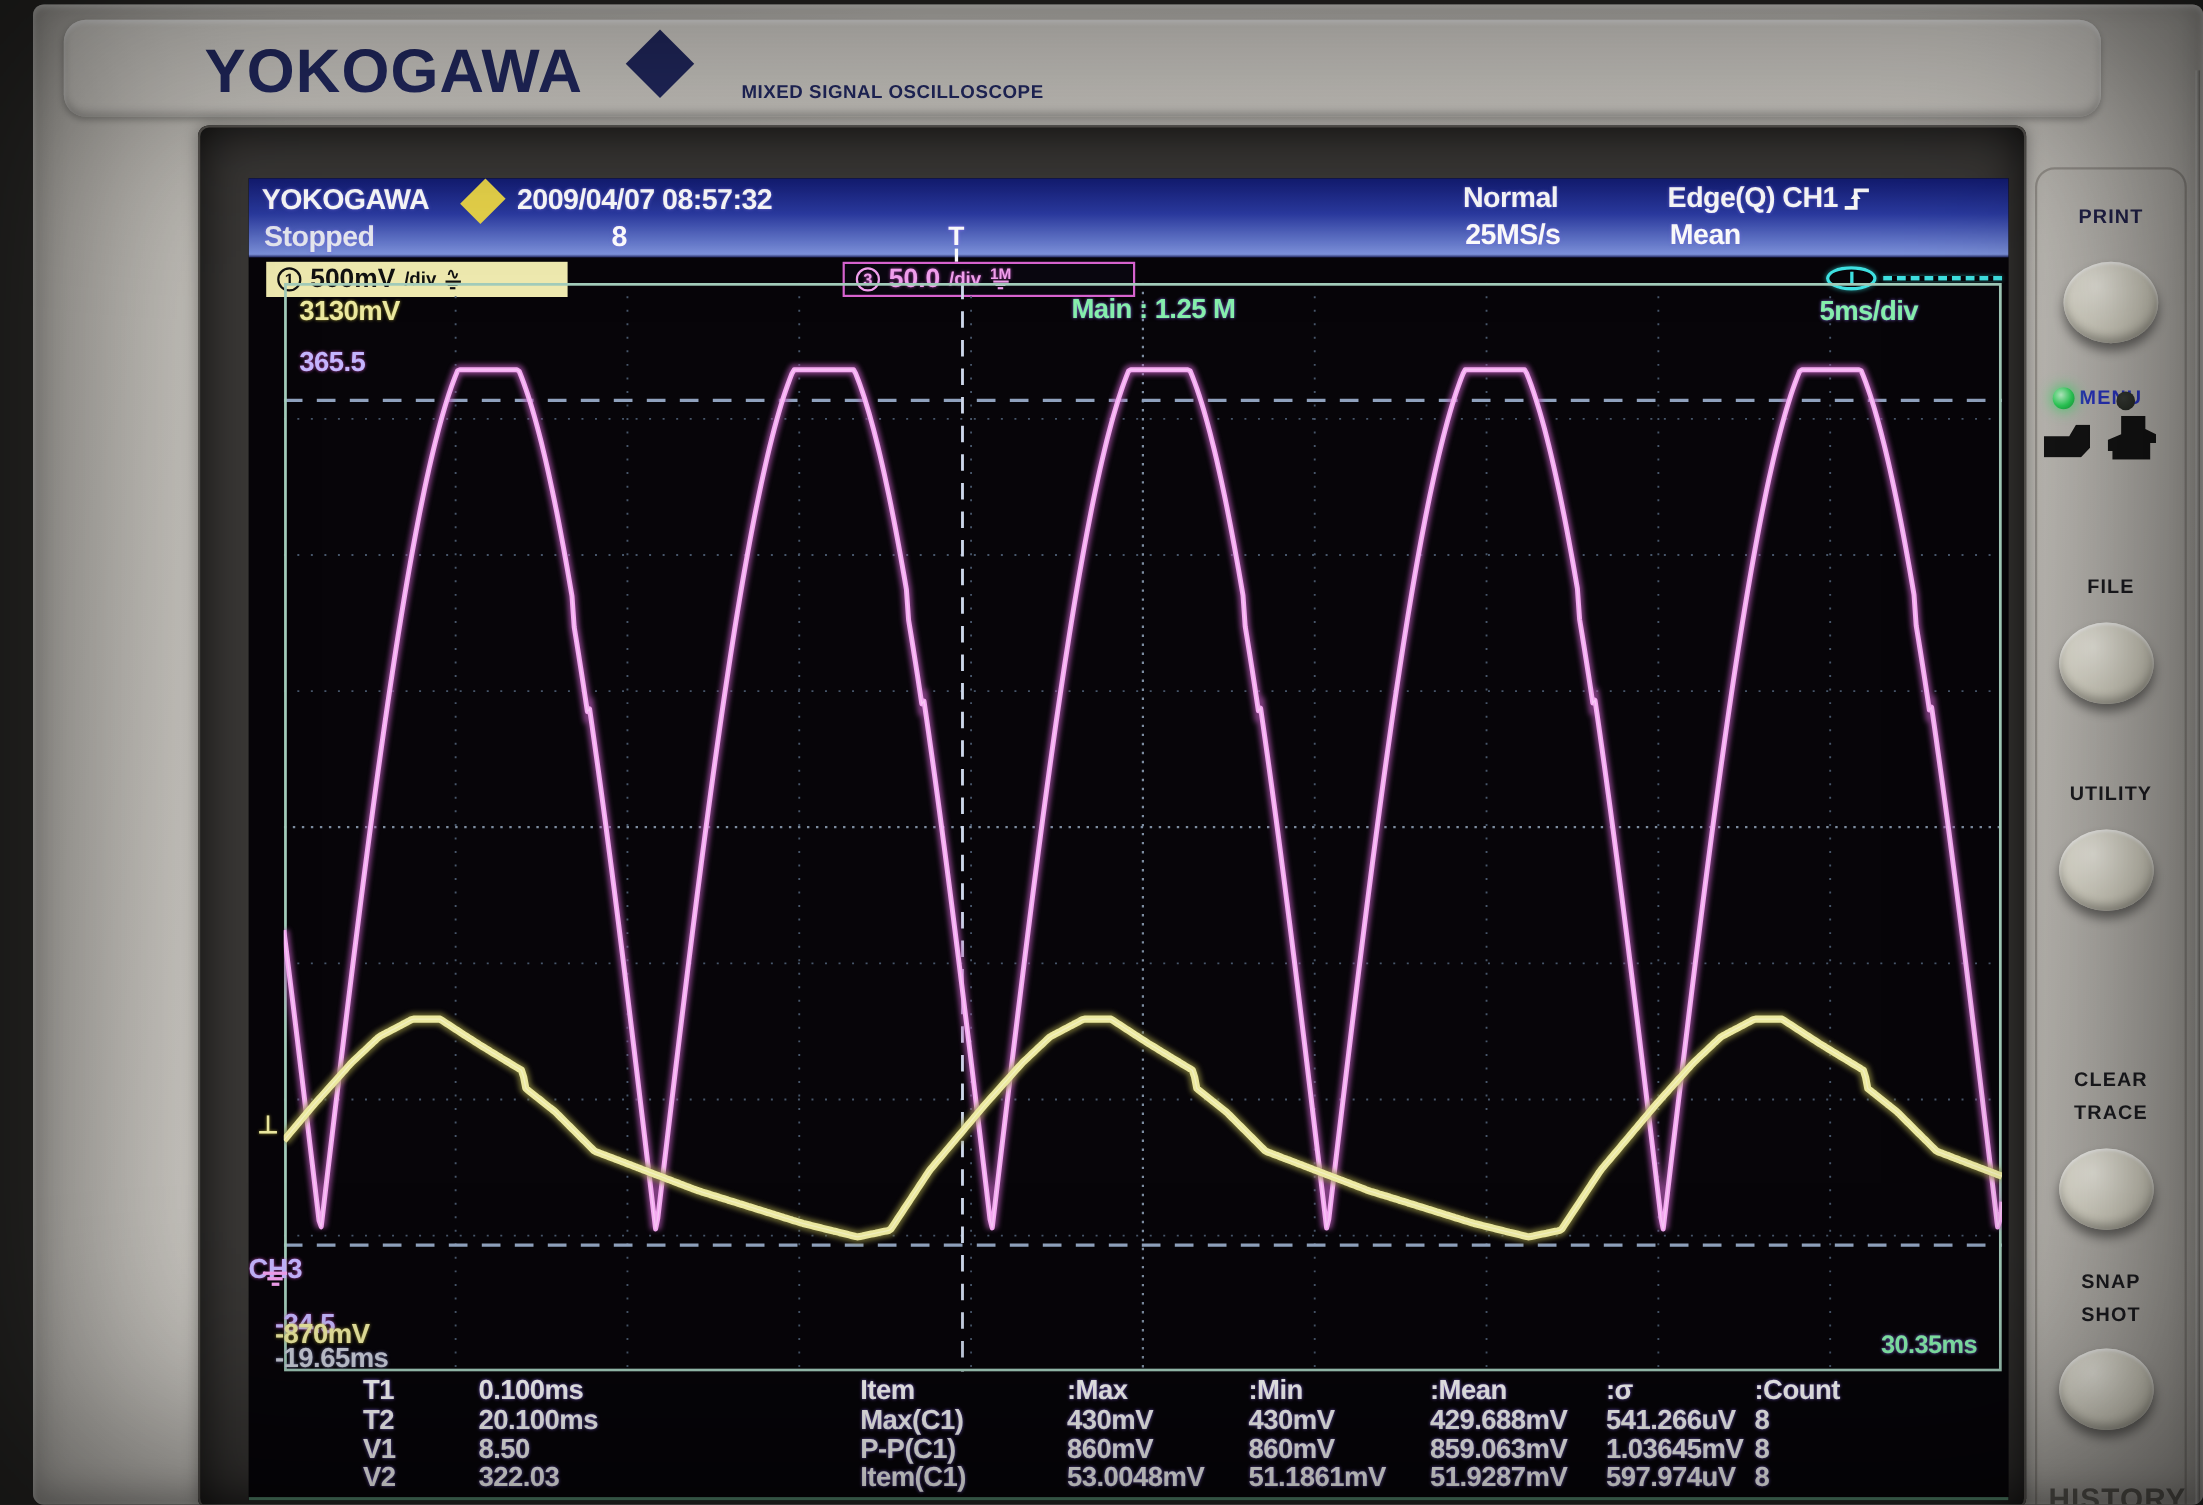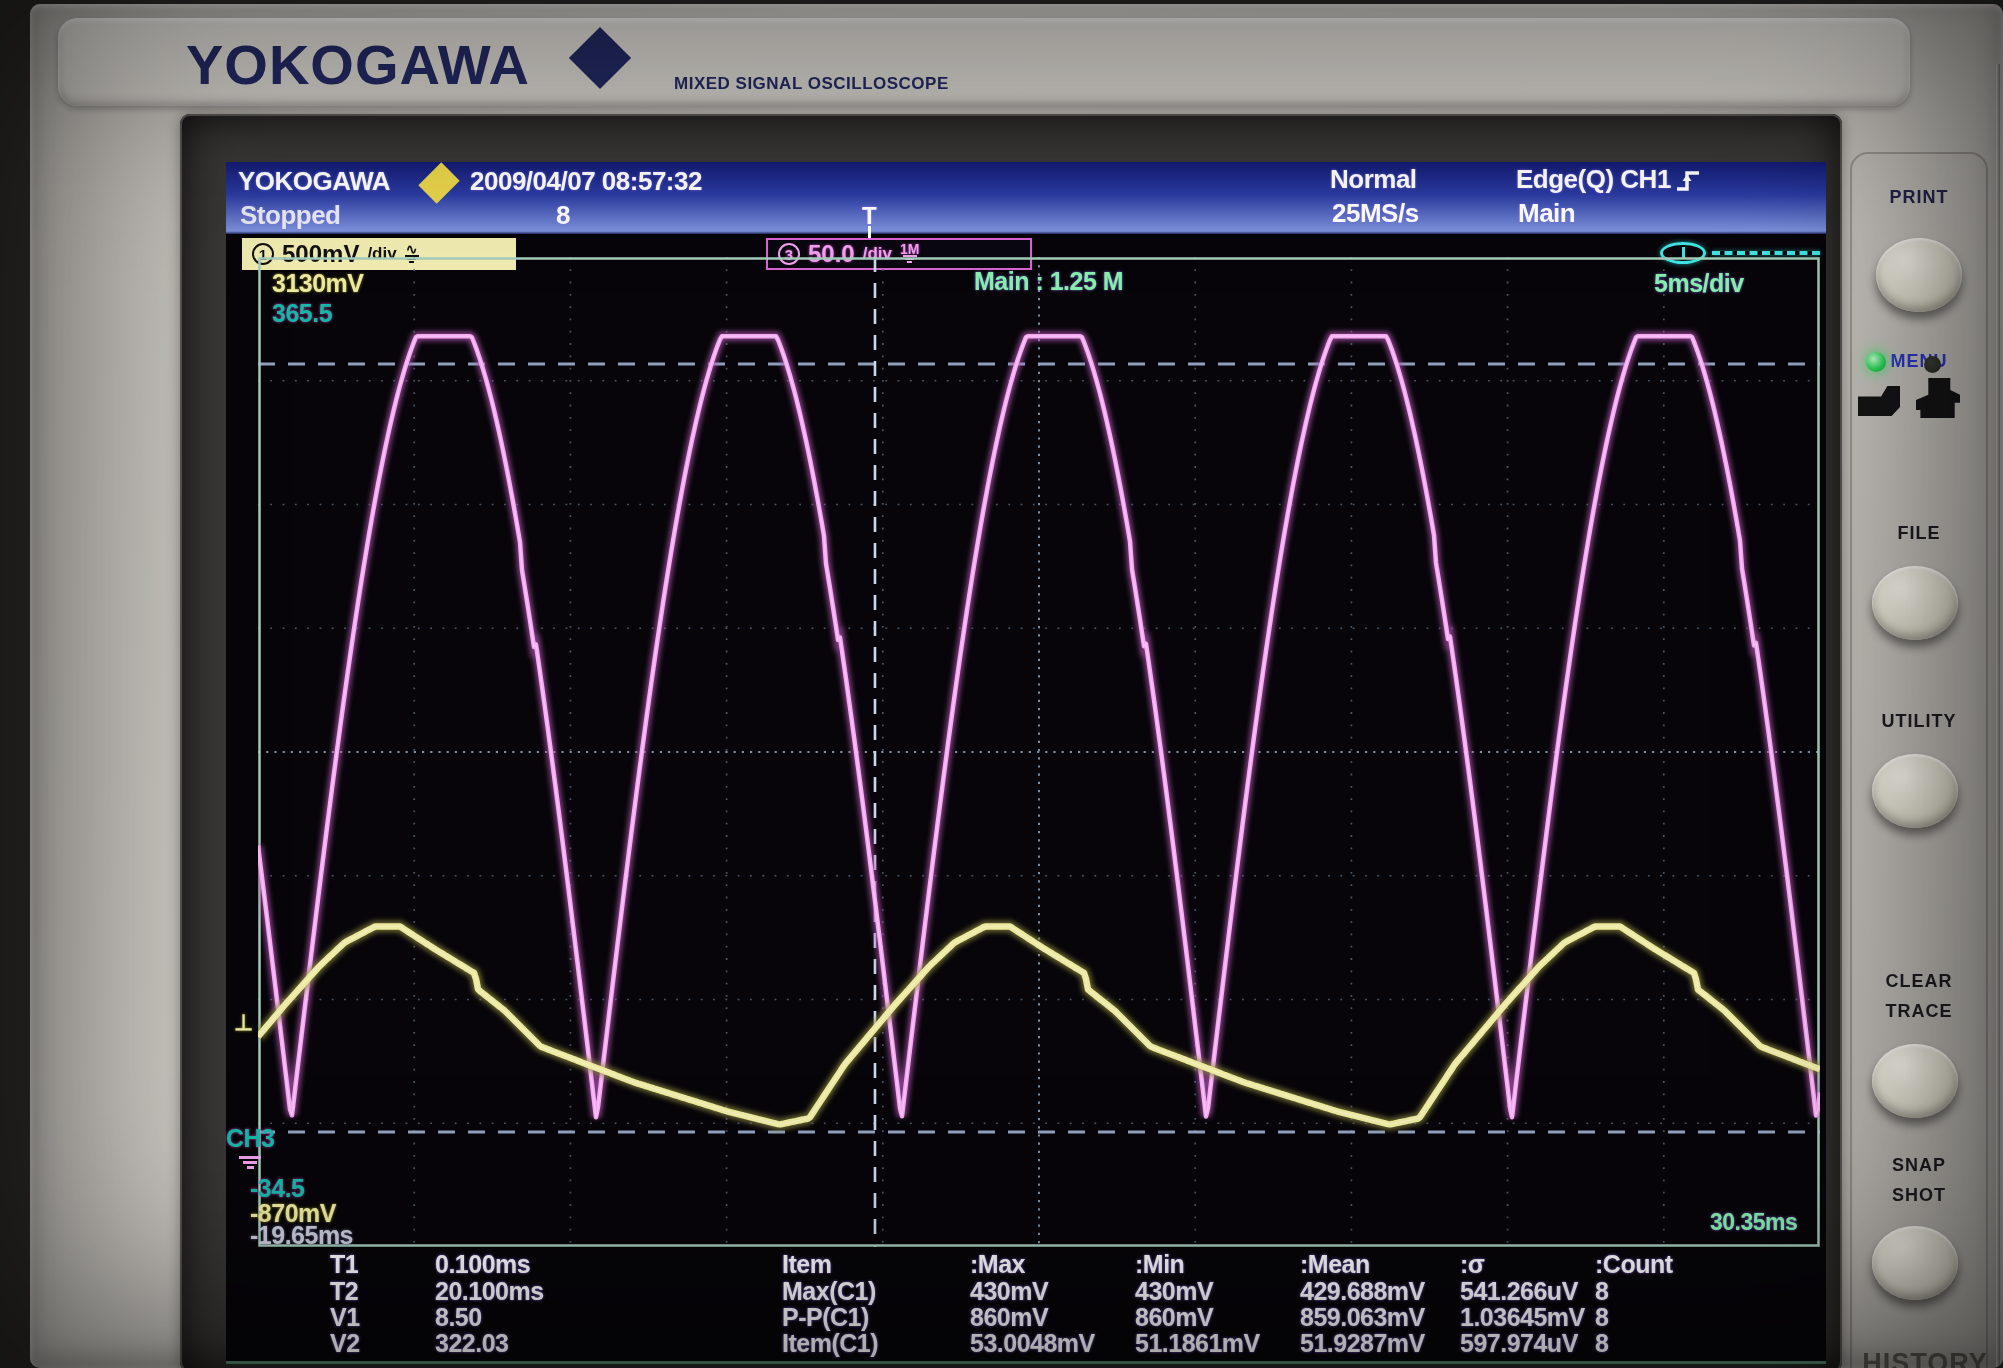--- a/index.html
+++ b/index.html
@@ -25,21 +25,21 @@
   .lcd{position:absolute;left:196px;top:158px;width:1600px;height:1202px;background:#070509;overflow:hidden;}
   .lcd::after{content:"";position:absolute;left:0;bottom:0;width:100%;height:3px;background:rgba(140,230,180,.55);}
   .lcd-header{position:absolute;left:0;top:0;width:100%;height:72px;
     background:linear-gradient(180deg,#131c74 0%,#2b3ba2 45%,#7d92dc 96%,#20265e 100%);}
   .htx{position:absolute;font-weight:bold;font-size:26px;color:#fff;letter-spacing:-0.5px;
     text-shadow:0 0 3px rgba(120,110,230,.8);white-space:nowrap;}
   .ydiamond{position:absolute;width:26px;height:26px;background:#e8d44a;transform:rotate(45deg) scaleY(1.25);}
   
   .wtxt{color:#86efac;text-shadow:0 0 3px rgba(150,120,255,.85);}
   .ytxt{color:#ece9a0;text-shadow:0 0 3px rgba(190,180,60,.8);}
-  .ptxt{color:#14b8a6;text-shadow:0 0 3px rgba(220,90,220,.8);}
+  .ptxt{color:#c4b5fd;text-shadow:0 0 3px rgba(220,90,220,.8);margin-top:16px;}
   .gtxt{color:#c9cdd9;text-shadow:0 0 3px rgba(130,130,190,.8);}
   .stx{position:absolute;font-weight:bold;font-size:25px;letter-spacing:-0.5px;white-space:nowrap;}
   
   .badge{position:absolute;top:76px;height:32px;font-weight:bold;font-size:24px;display:flex;align-items:center;gap:8px;padding:0 10px;white-space:nowrap;}
   .badge-ch1{left:16px;width:274px;background:#efeab0;color:#111;}
   .badge-ch3{left:540px;width:266px;background:#0a0710;border:2px solid #d864d0;color:#f2a0ee;text-shadow:0 0 3px rgba(220,90,220,.8);}
   .circled{display:inline-flex;align-items:center;justify-content:center;width:22px;height:22px;border:2px solid currentColor;border-radius:50%;font-size:15px;font-weight:bold;}
   .unit-small{font-size:17px;}
   .imp{display:inline-flex;flex-direction:column;align-items:center;line-height:10px;font-size:14px;}
   .gndbars i{display:block;background:currentColor;height:2px;margin:1px auto;}
@@ -97,21 +97,21 @@
       <span class="htx" style="left:244px;top:4px;">2009/04/07 08:57:32</span>
       <span class="htx" style="left:1104px;top:2px;">Normal</span>
       <span class="htx" style="left:1290px;top:2px;">Edge(Q) CH1</span>
       <svg style="position:absolute;left:1448px;top:6px;" width="28" height="26" viewBox="0 0 28 26">
         <path d="M3 21 H13 V5 H25" stroke="#fff" stroke-width="3.5" fill="none"></path>
         <path d="M8.5 13 L17.5 13 L13 6.5 Z" fill="#fff"></path>
       </svg>
       <span class="htx" style="left:14px;top:38px;color:#e8eaf2;">Stopped</span>
       <span class="htx" style="left:330px;top:38px;">8</span>
       <span class="htx" style="left:1106px;top:36px;">25MS/s</span>
-      <span class="htx" style="left:1292px;top:36px;">Main</span>
+      <span class="htx" style="left:1292px;top:36px;">Mean</span>
     </div>
 
     <div class="tmark" style="left:636px;top:40px;"><span>T</span><i></i></div>
 
     <div class="badge badge-ch1">
       <span class="circled">1</span>
       <span>500mV</span>
           <span class="unit-small">/div</span>
       <span class="imp">∿<span class="gndbars">
               <i style="width:14px"></i>

